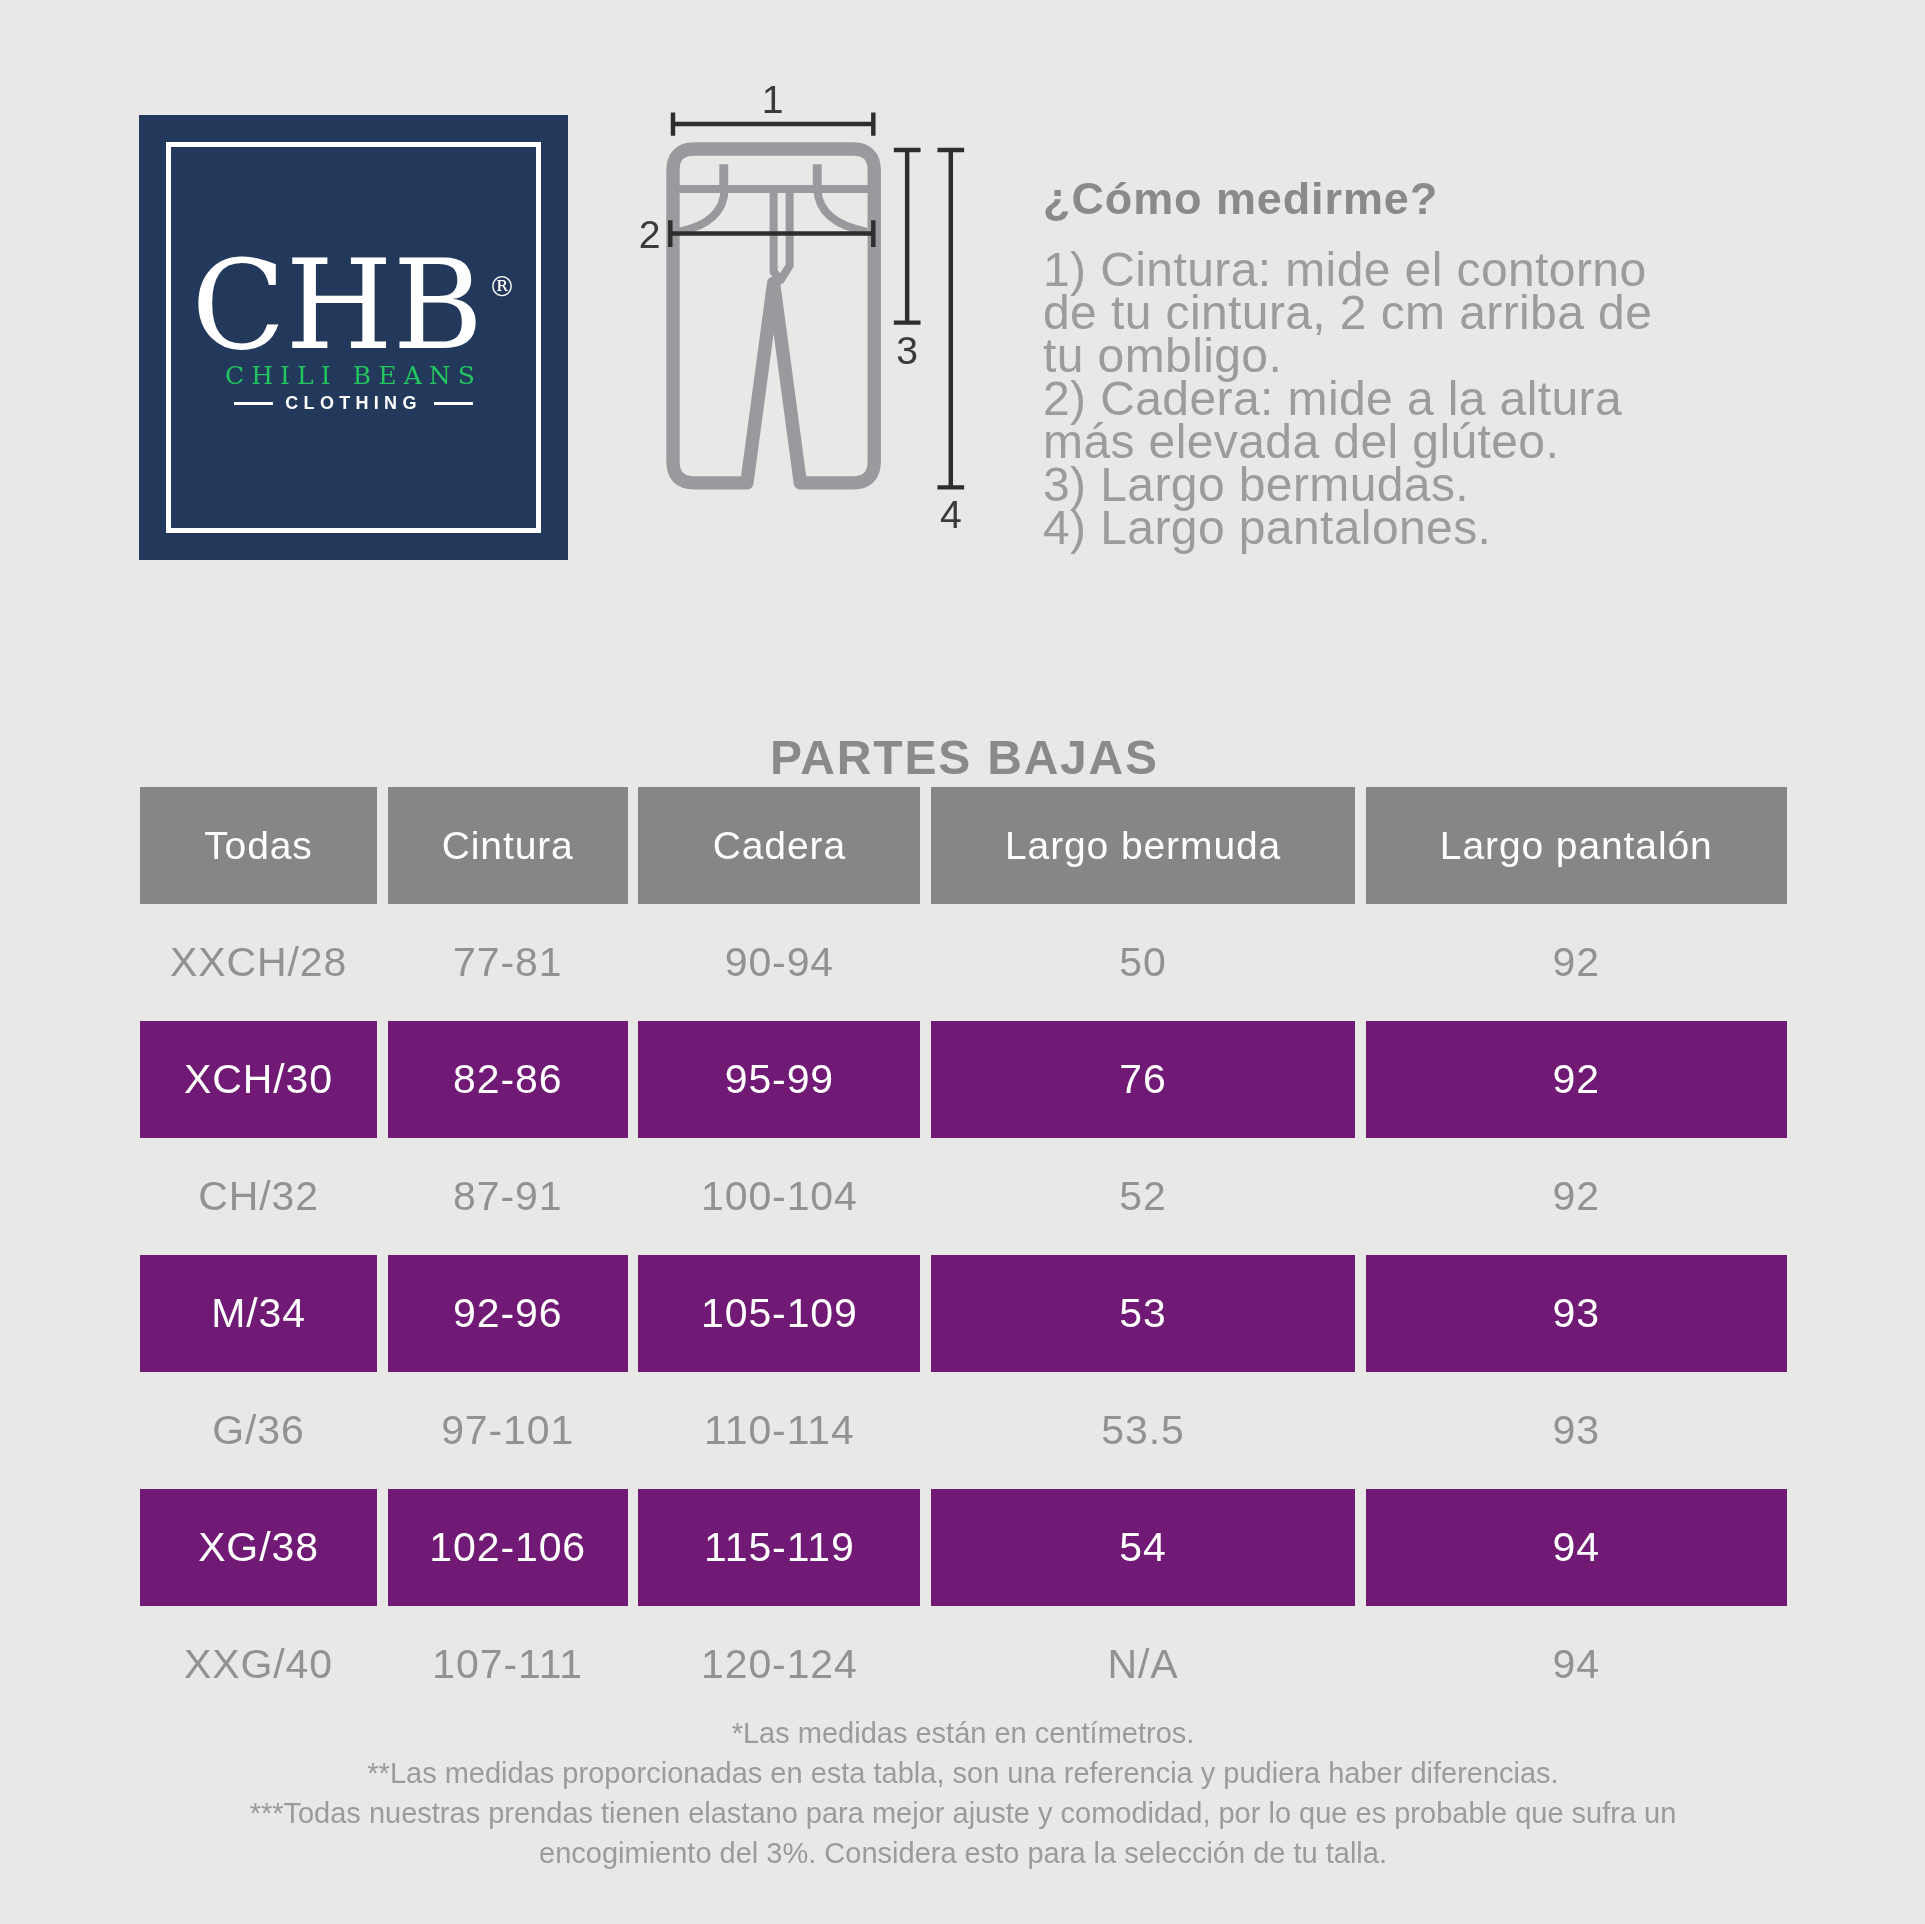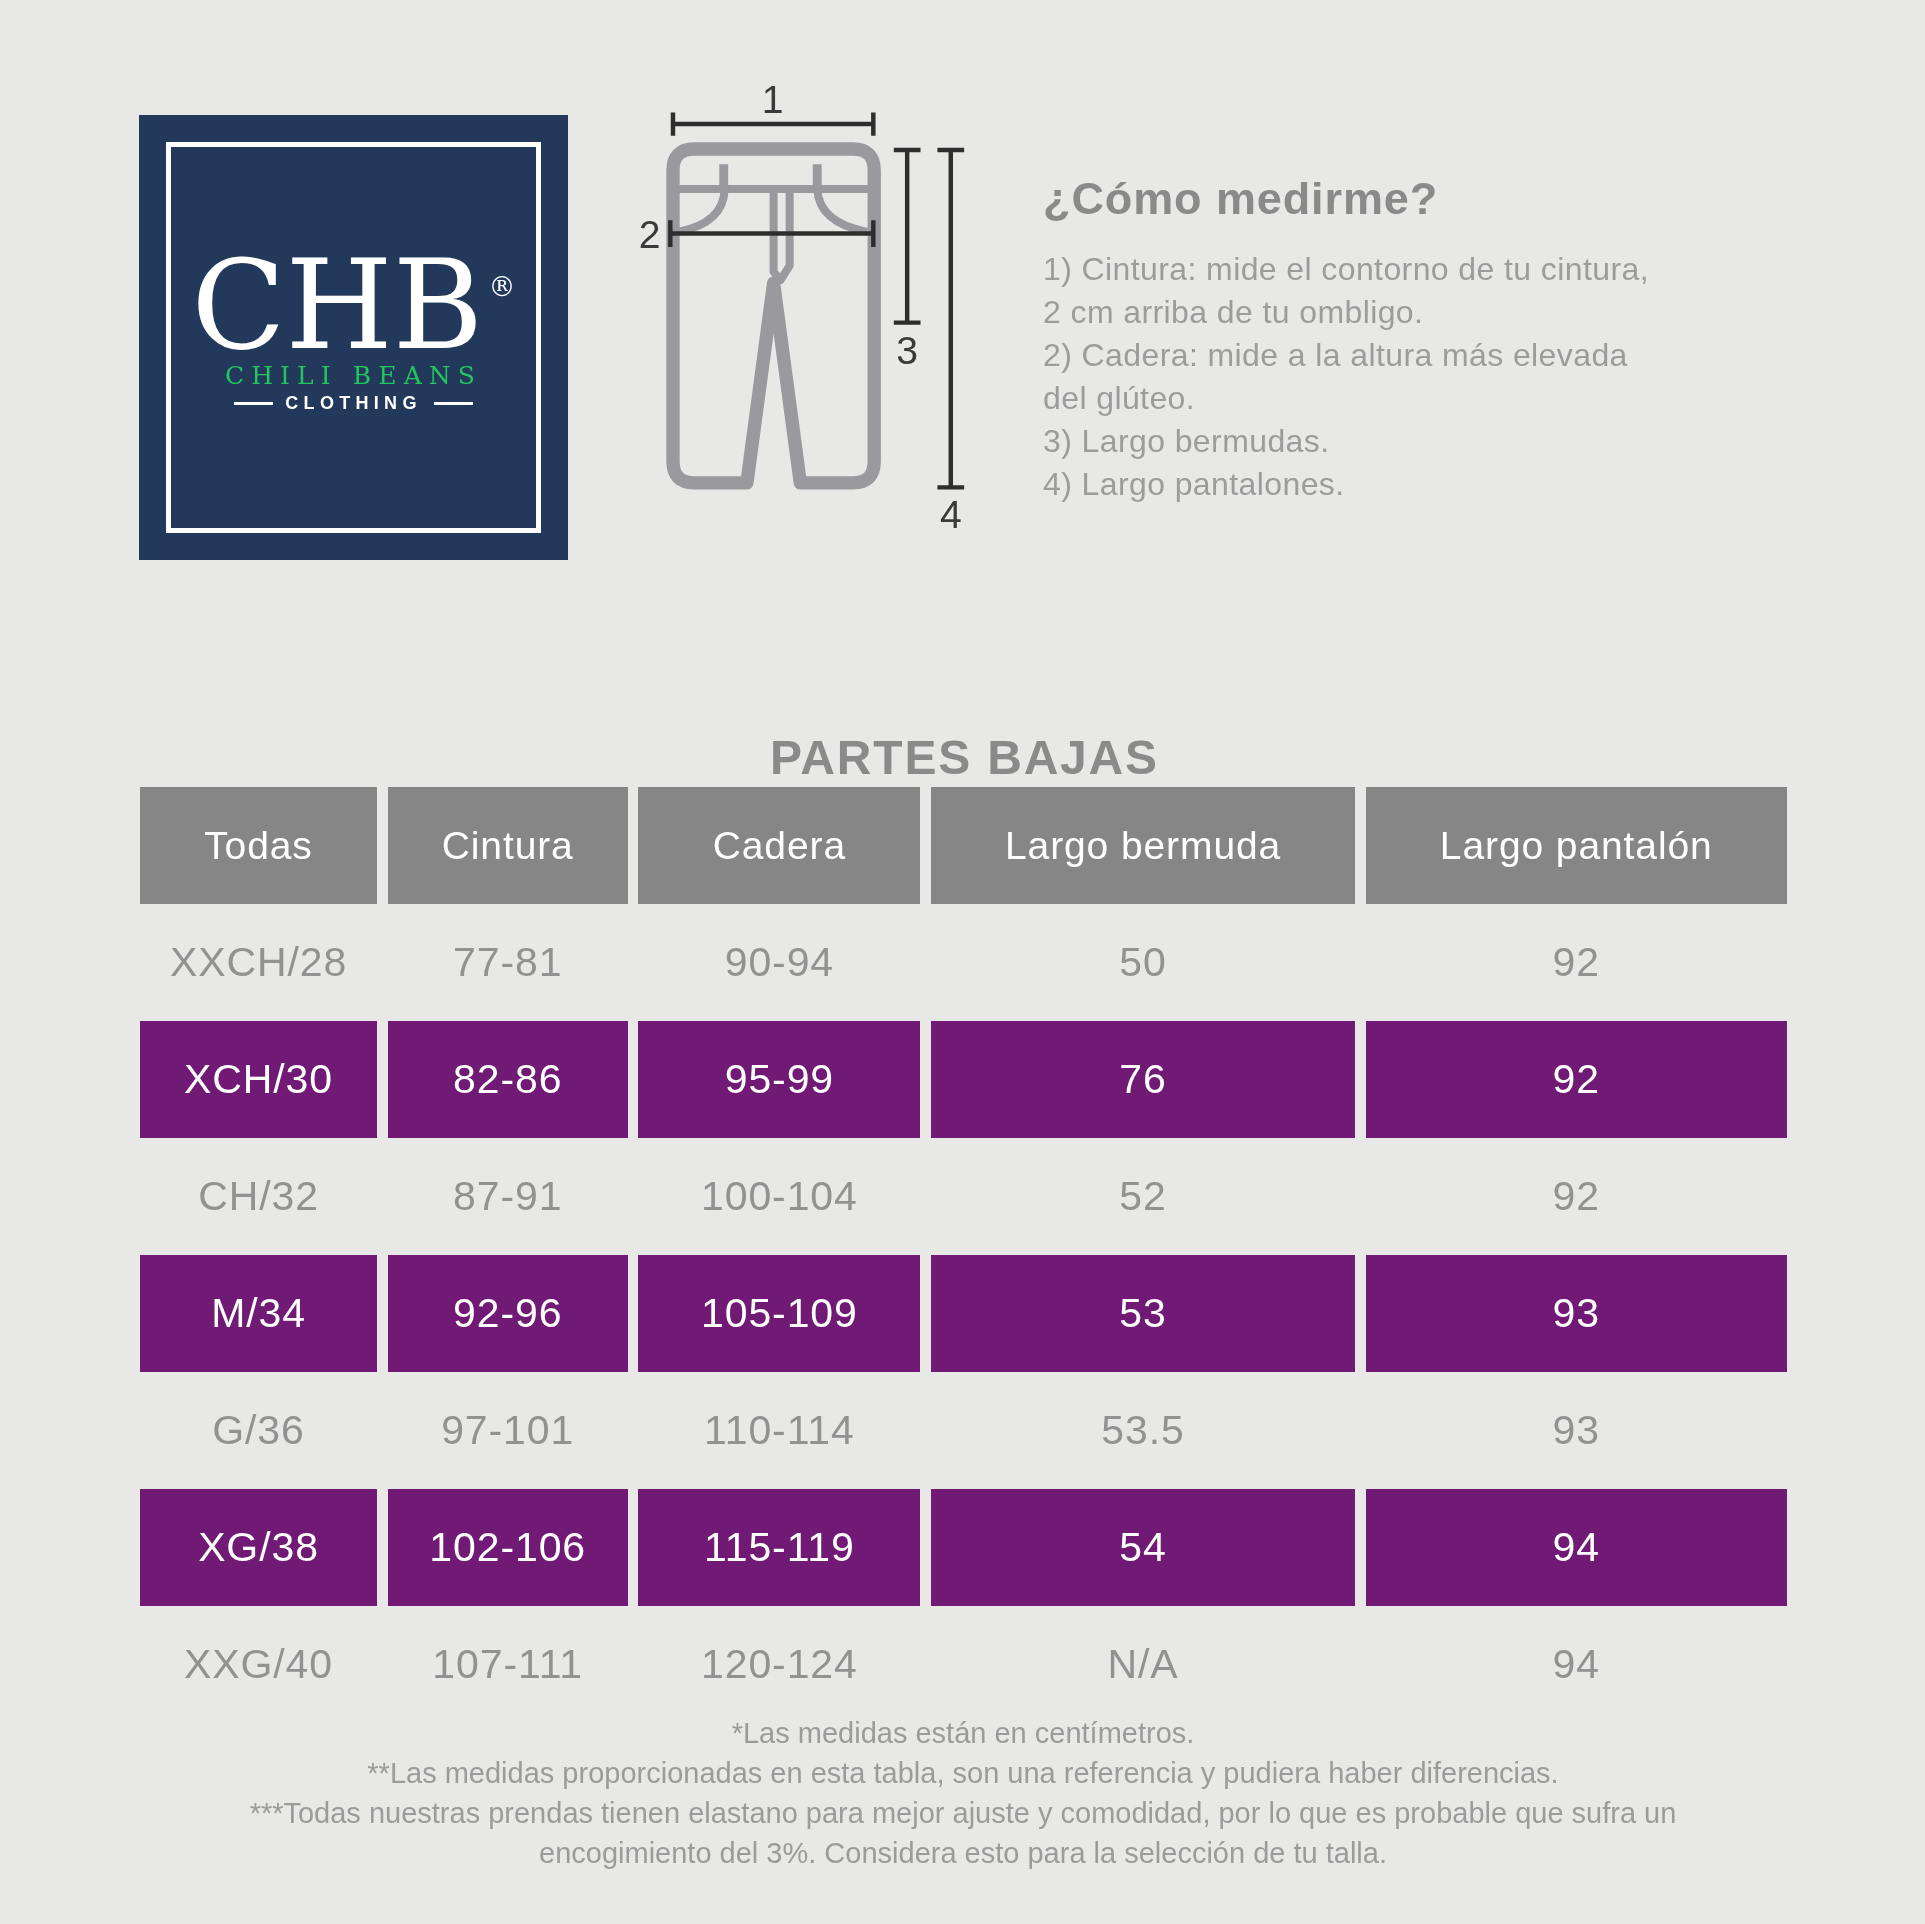--- a/index.html
+++ b/index.html
@@ -19,21 +19,21 @@
                 gap:12.5px;color:#FFFFFF;font-size:18px;letter-spacing:5.3px;font-weight:bold;}
   .dash{display:inline-block;width:39px;height:2.7px;background:#FFFFFF;}
 
   
   .diagram{position:absolute;left:624px;top:76px;width:374px;height:463px;}
   .diagram text{font-family:"Liberation Sans",sans-serif;font-size:44px;fill:#3A3A3A;}
 
   
   .howto{position:absolute;left:1043px;top:173px;width:766px;}
   .howto h2{margin:0 0 23px 0;font-size:45px;font-weight:bold;color:#8A8A8A;letter-spacing:0.9px;}
-  .instr{width:615px;font-size:32px;line-height:43px;color:#9C9C9C;letter-spacing:0.4px;}
+  .instr{width:615px;font-size:48px;line-height:43px;color:#9C9C9C;letter-spacing:0.4px;}
 
   
   .table-title{position:absolute;left:140px;top:730px;width:1649px;text-align:center;
                font-size:48px;font-weight:bold;color:#8A8A8A;letter-spacing:1.8px;}
   .size-table{position:absolute;left:140px;top:787px;width:1649px;display:grid;
               grid-template-columns:237px 240px 282px 424px 421px;column-gap:10.7px;grid-auto-rows:117px;}
   .cell{display:flex;align-items:center;justify-content:center;font-size:41px;letter-spacing:0.9px;}
   .cell.hdr{background:#868686;color:#FFFFFF;font-size:39px;}
   .cell.plain{background:transparent;color:#929292;}
   .cell.shade{background:#701a75;color:#FFFFFF;}

